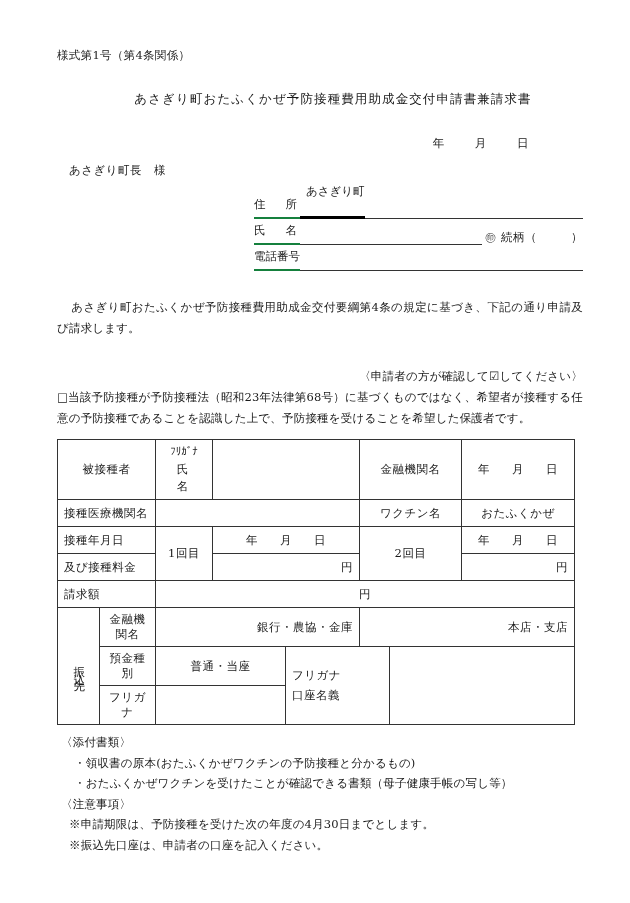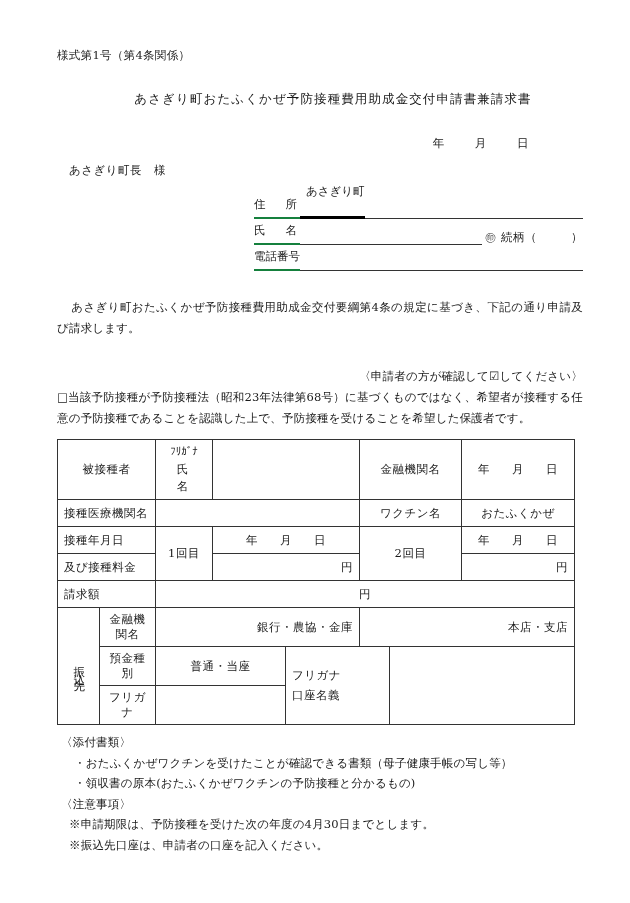--- a/index.html
+++ b/index.html
@@ -313,20 +313,20 @@
 
     <tr>
       <td class="c-center tall">フリガナ</td>
       <td class="tall" colspan="2"></td>
     </tr>
   </tbody>
     </table>
 
   <div class="notes">
     <div class="sect">〈添付書類〉</div>
+    <div class="bullet">・領収書の原本(おたふくかぜワクチンの予防接種と分かるもの)</div>
     <div class="bullet">・おたふくかぜワクチンを受けたことが確認できる書類（母子健康手帳の写し等）</div>
-    <div class="bullet">・領収書の原本(おたふくかぜワクチンの予防接種と分かるもの)</div>
     <div class="sect">〈注意事項〉</div>
     <div class="kome">※申請期限は、予防接種を受けた次の年度の4月30日までとします。</div>
     <div class="kome">※振込先口座は、申請者の口座を記入ください。</div>
   </div>
 
 </div>
 
 </body></html>

